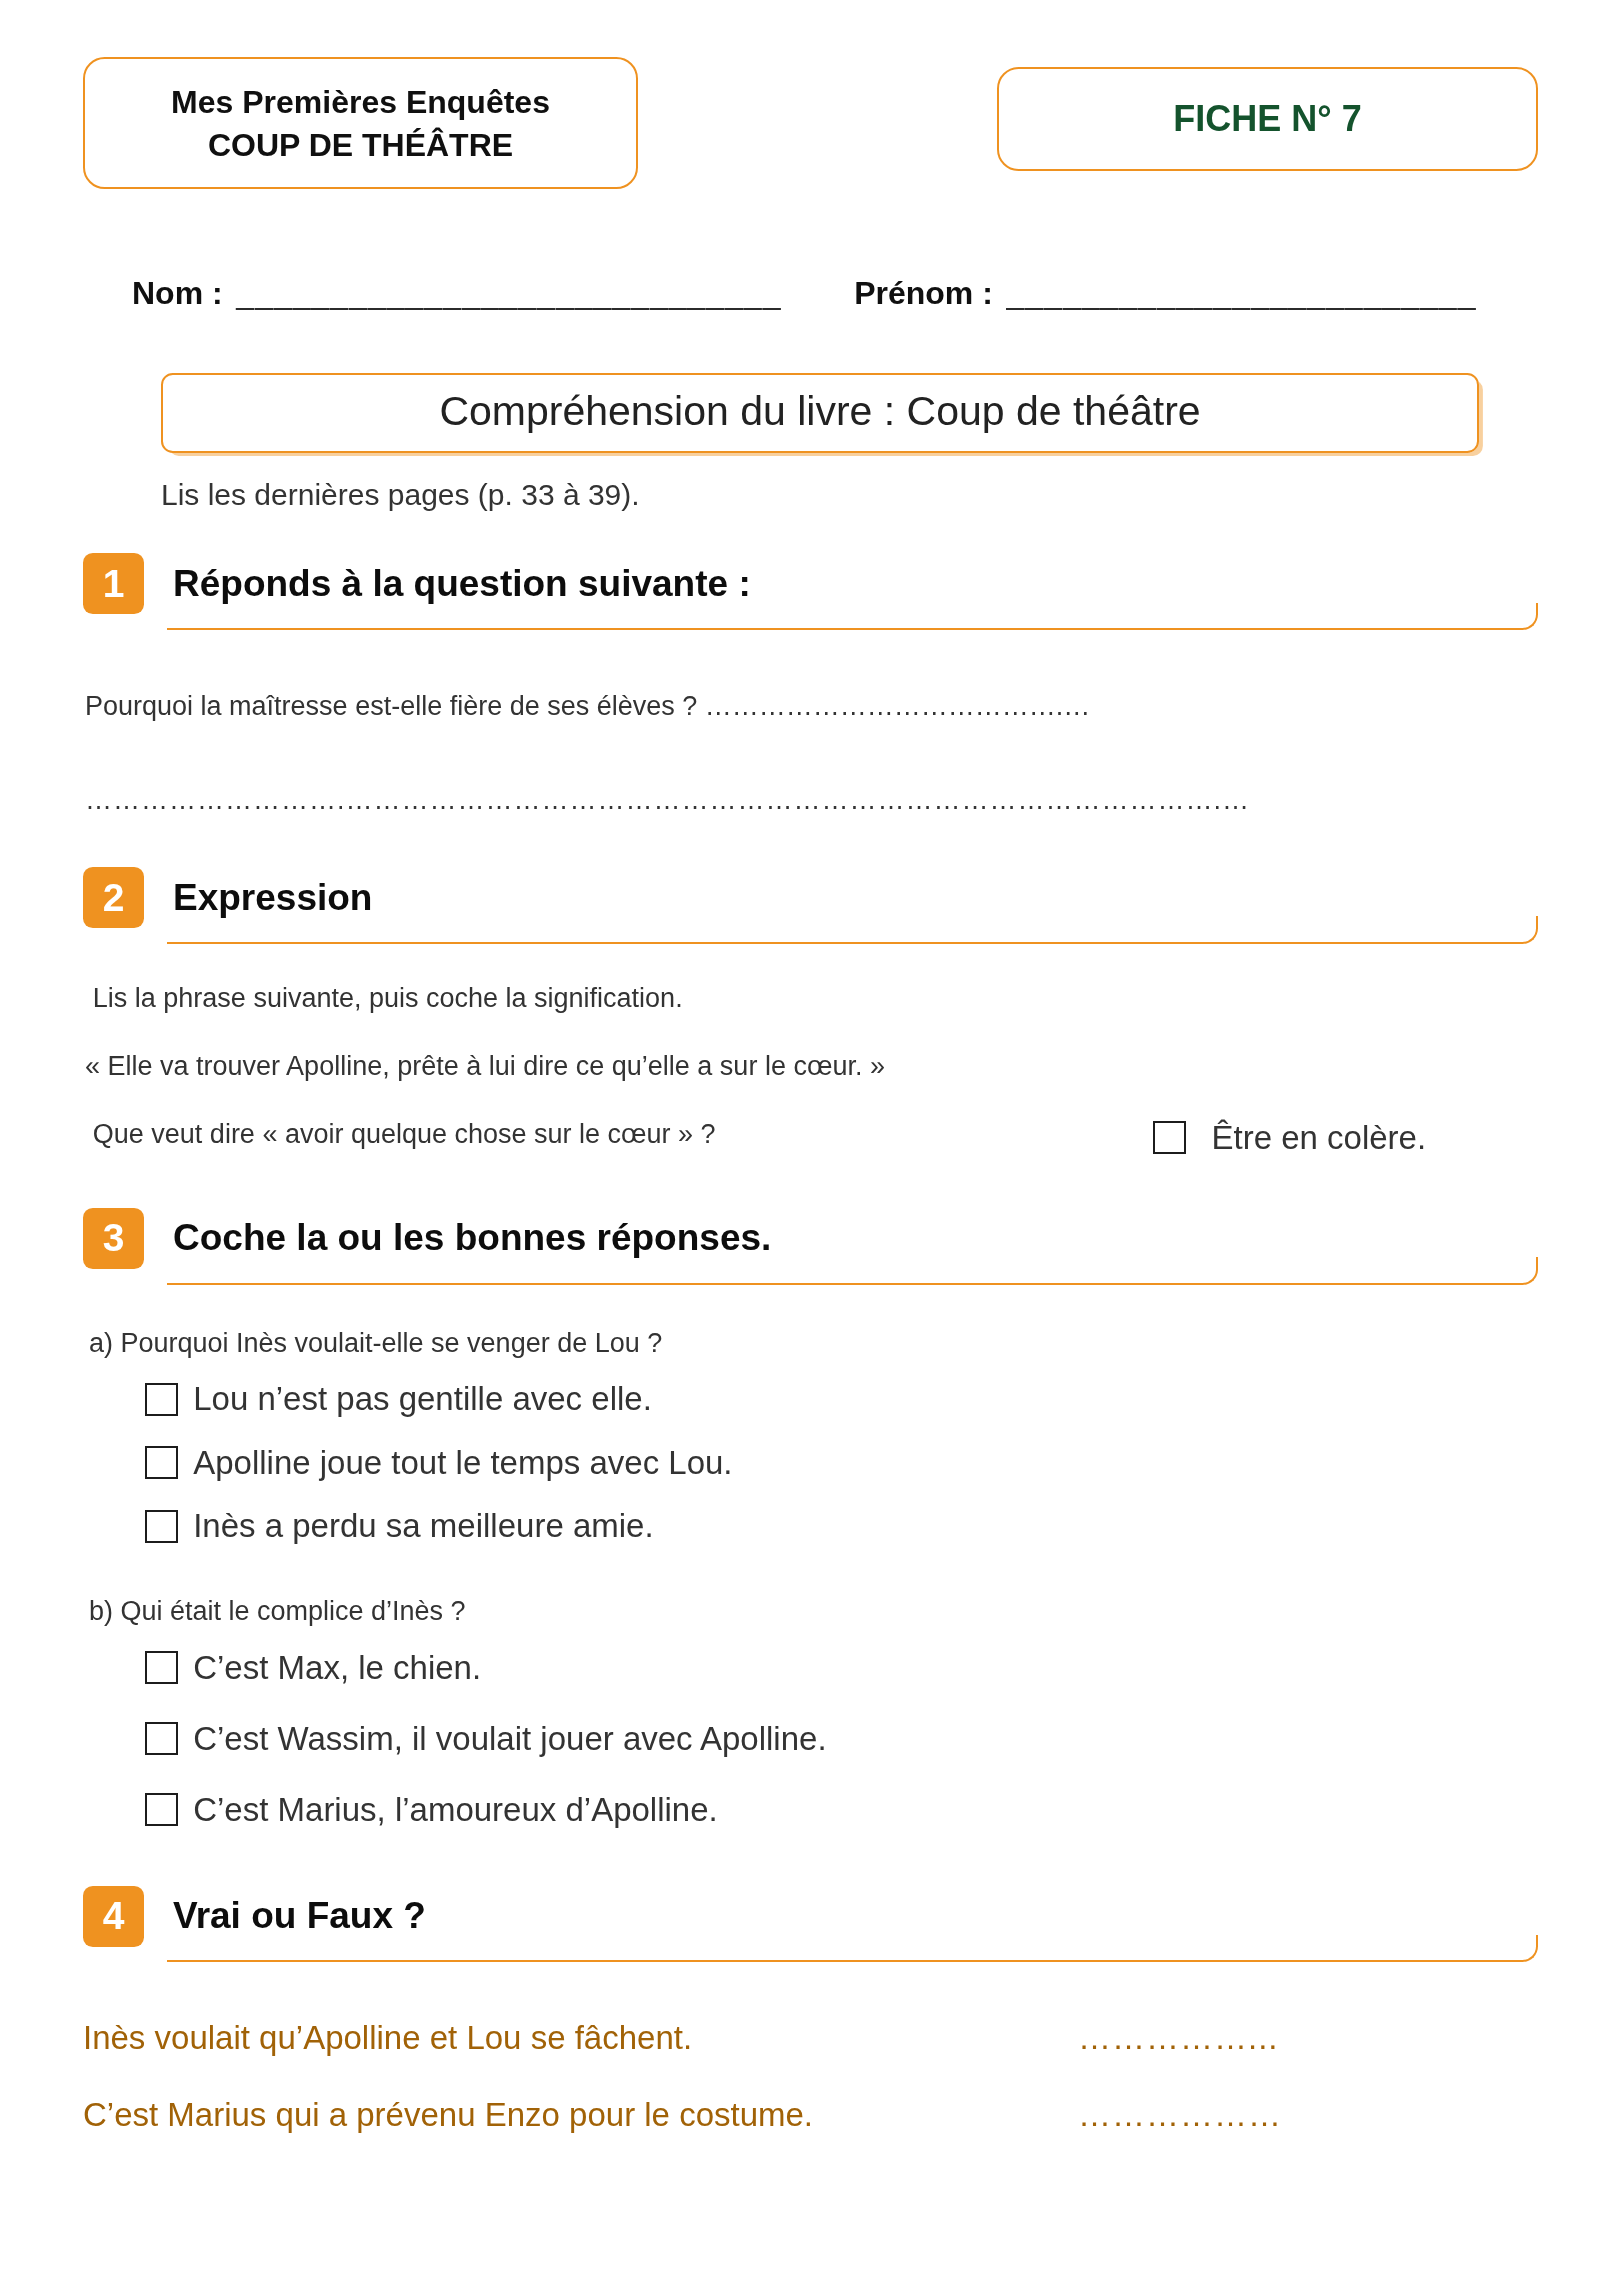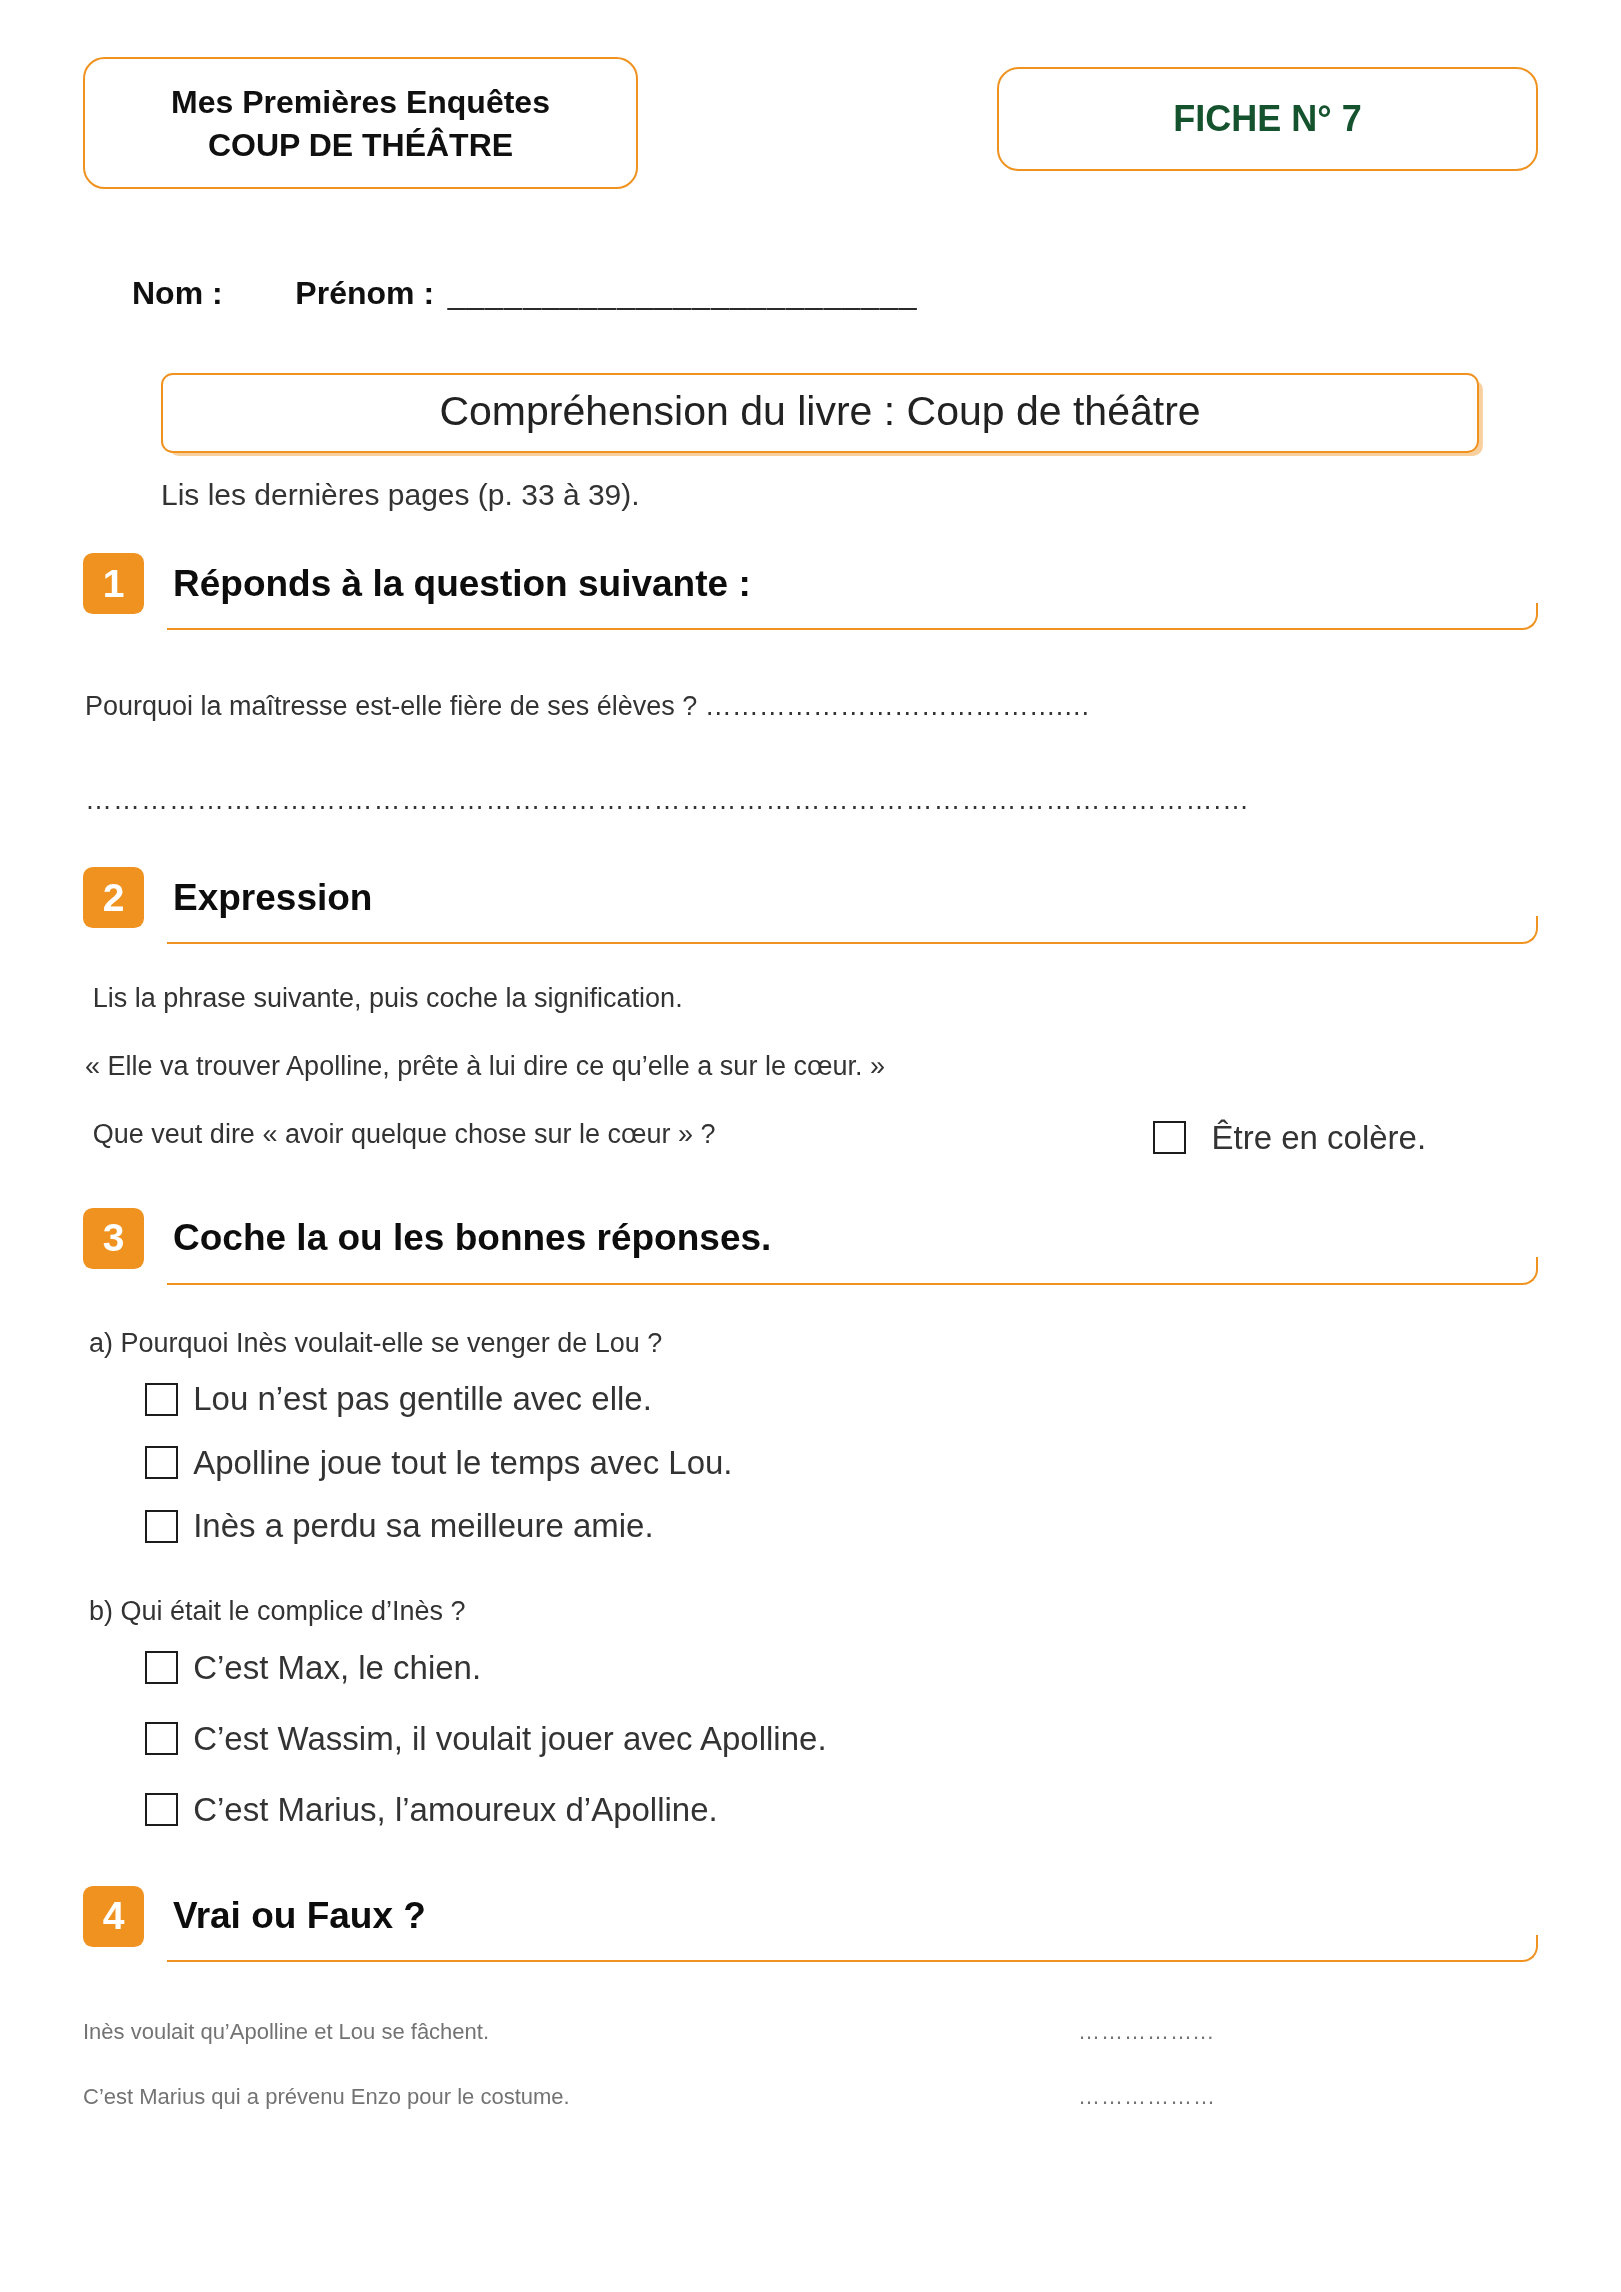--- a/index.html
+++ b/index.html
@@ -156,41 +156,42 @@
   }
 
   .s3-qlabel{margin:43px 0 0 5.9px;}
   .s3-options{margin:21.6px 0 0 25.5px;display:flex;flex-direction:column;gap:25.5px;}
   .s3-options .option{gap:15.7px;}
   .s3-b{margin-top:51px;}
   .s3-options-b{gap:33px;}
 
   
   .vf-list{margin-top:57px;display:flex;flex-direction:column;gap:39px;}
-  .vf-row{display:flex;font-size:22px;color:#737373;}
+  .vf-row{display:flex;font-size:33px;color:#a16207;}
   .vf-text{width:995px;flex:0 0 auto;}
   .vf-dots{letter-spacing:1px;}
 </style>
 </head>
 <body>
 
 <div class="page">
 
   <div class="top-row">
     <div class="series-box">
       <div>Mes Premières Enquêtes</div>
       <div>COUP DE THÉÂTRE</div>
     </div>
     <div class="fiche-box">
       <span>FICHE N° 7</span>
     </div>
   </div>
 
   <div class="name-row">
     <span class="lbl">Nom :</span>
+    <span class="blank">_____________________________</span>
     <span class="lbl prenom">Prénom :</span>
     <span class="blank">_________________________</span>
   </div>
 
   <div class="title-box">
     <span>Compréhension du livre : Coup de théâtre</span>
   </div>
   <div class="intro bodyline" style="font-size:30px;">Lis les dernières pages (p. 33 à 39).</div>
 
   <div class="section-header sh1">

